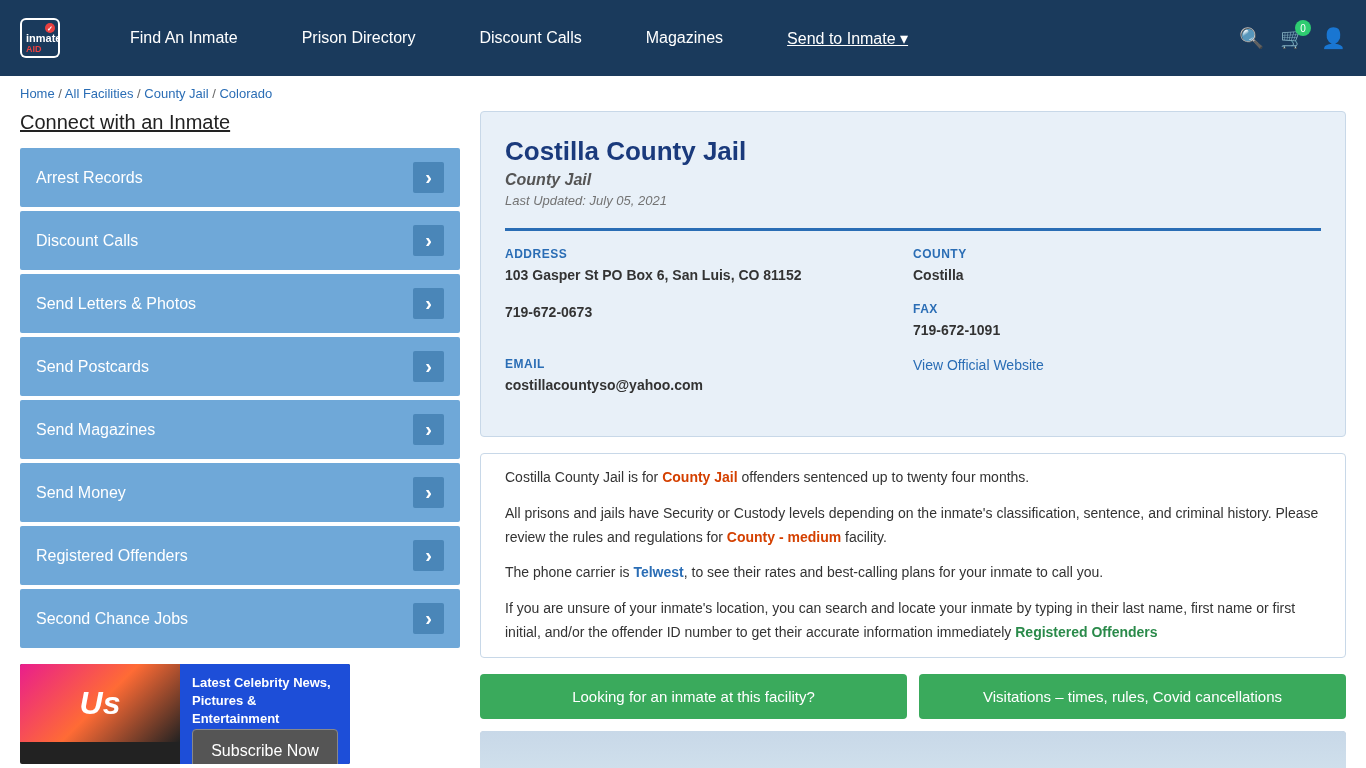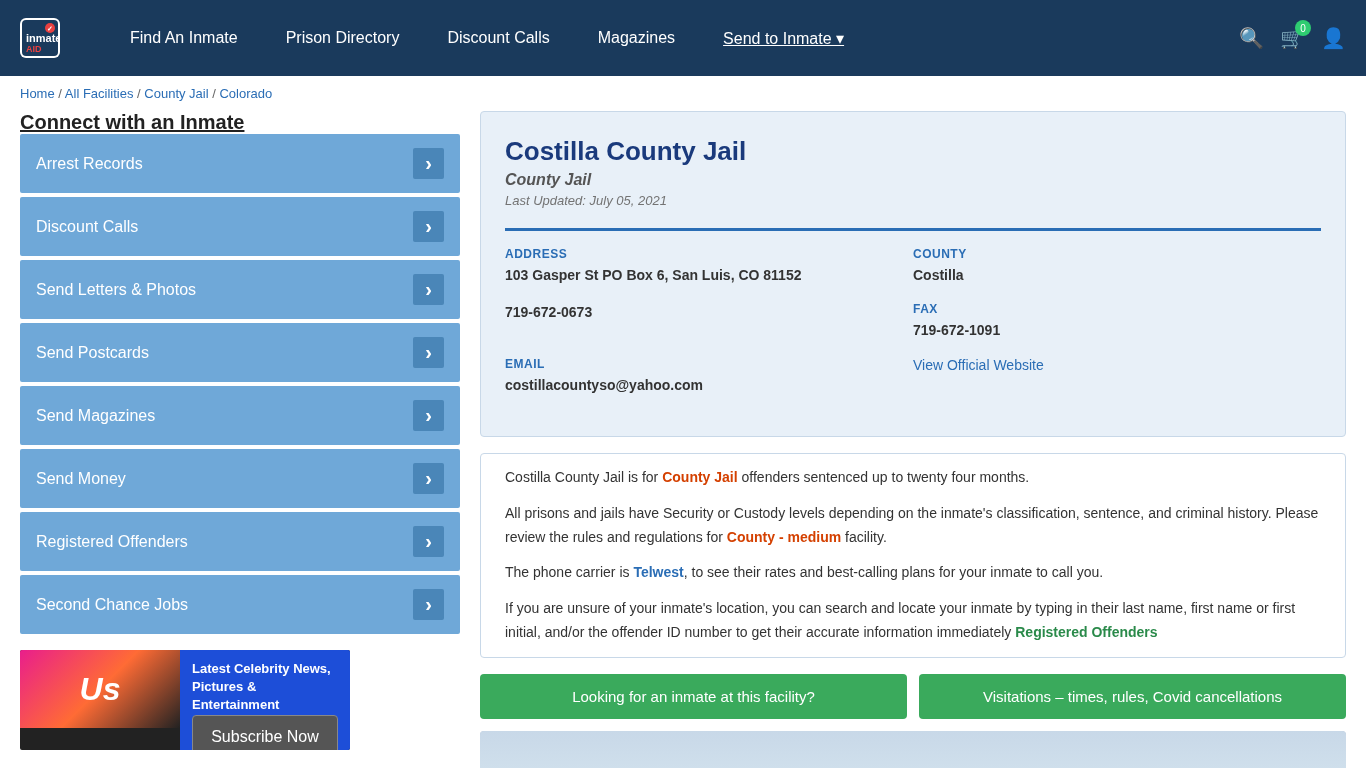--- a/index.html
+++ b/index.html
@@ -28,21 +28,21 @@
       align-items: center;
       justify-content: center;
       margin-right: 6px;
       font-size: 11px;
       font-weight: bold;
       color: #1a3a5c;
     }
     .nav {
       display: flex;
       align-items: center;
-      gap: 0;
+      gap: 16px;
       flex: 1;
     }
     .nav-item {
       color: white;
       text-decoration: none;
       padding: 0 24px;
       font-size: 16px;
       cursor: pointer;
       white-space: nowrap;
     }
@@ -99,23 +99,23 @@
       gap: 20px;
     }
 
     
     .sidebar {
       width: 440px;
       flex-shrink: 0;
     }
     .sidebar-title {
       font-size: 20px;
-      font-weight: bold;
+      font-weight: normal;
       text-decoration: underline;
-      margin-bottom: 0;
+      margin-bottom: 14px;
       color: #222;
     }
     .sidebar-menu {
       display: flex;
       flex-direction: column;
       gap: 4px;
     }
     .sidebar-item {
       background: #6fa8d8;
       color: white;

